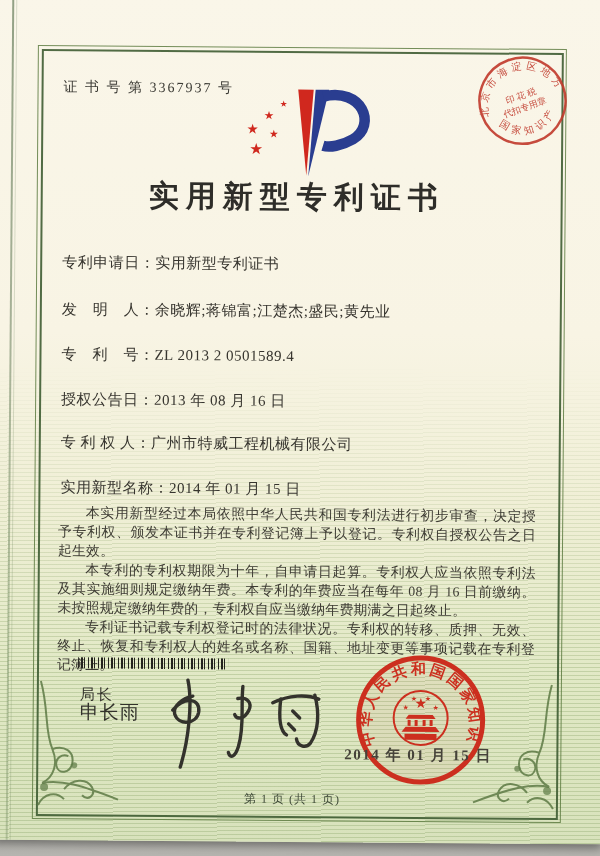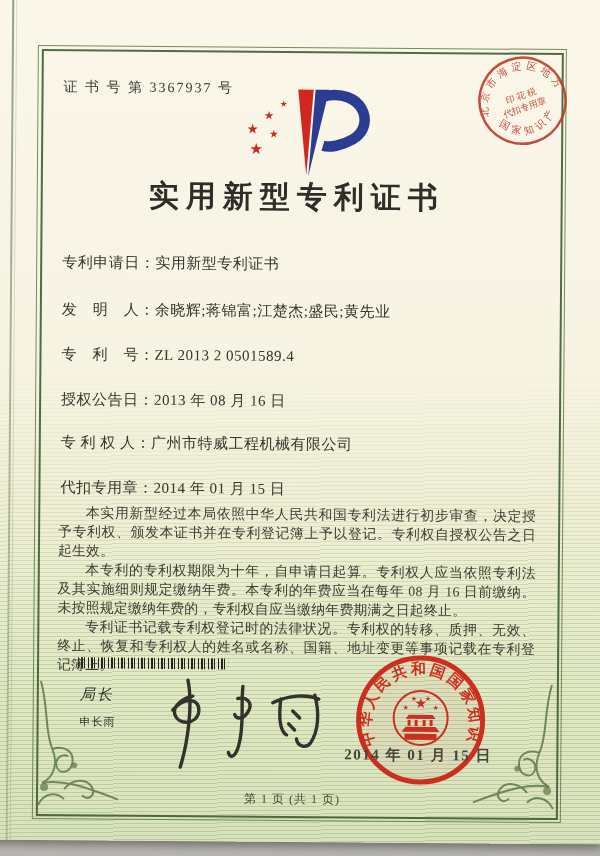--- a/index.html
+++ b/index.html
@@ -30,22 +30,22 @@
   .logo{position:absolute;left:233px;top:92px;width:145px;height:98px;}
   .title{position:absolute;left:0;top:184px;width:600px;text-align:center;
     font-size:30px;font-weight:600;letter-spacing:7px;color:#2e2d29;}
   .field{position:absolute;left:66px;font-size:15px;color:#37352f;letter-spacing:.5px;white-space:nowrap;}
   .f0{top:262px}.f1{top:309px}.f2{top:354px}.f3{top:399px}.f4{top:442px}.f5{top:487px}
   .body-text{position:absolute;left:64px;top:512px;width:478px;font-size:13.8px;
     line-height:19px;color:#3d3b33;text-align:justify;letter-spacing:.3px;}
   .body-text p{margin:0;text-indent:2em;}
   .barcode{position:absolute;left:85px;top:666px;width:150px;height:11px;
     background:repeating-linear-gradient(90deg,#24231e 0 1px,transparent 1px 3px,#24231e 3px 5px,transparent 5px 6px,#24231e 6px 7px,transparent 7px 10px);}
-  .signer-title{position:absolute;left:87px;top:694px;font-size:15px;color:#32312b;letter-spacing:2px;font-style:italic;}
-  .signer-name{position:absolute;left:87px;top:723px;font-size:11px;color:#32312b;letter-spacing:1px;}
+  .signer-title{position:absolute;left:87px;top:694px;font-size:15px;color:#32312b;letter-spacing:2px;}
+  .signer-name{position:absolute;left:87px;top:708px;font-size:19px;color:#32312b;letter-spacing:1px;}
   .signature{position:absolute;left:150px;top:676px;width:205px;height:108px;}
   .seal{position:absolute;left:360px;top:658px;width:136px;height:136px;}
   .seal-date{position:absolute;left:352px;top:752px;font-size:15px;color:#46433a;
     letter-spacing:1.5px;z-index:6;font-weight:600;}
   .tax-stamp{position:absolute;left:477px;top:58px;width:96px;height:96px;}
   .footer{position:absolute;left:0;top:798px;width:600px;text-align:center;
     font-size:12px;color:#3f4a38;letter-spacing:1px;}
   .flourish{position:absolute;top:688px;width:90px;height:132px;z-index:3;}
   .flourish.left{left:42px;}
   .flourish.right{left:475px;transform:scaleX(-1);}
@@ -114,21 +114,21 @@
     </g>
   </svg>
 
   <div class="title">实用新型专利证书</div>
 
   <div class="field f0"><span>专利申请日：</span><span>实用新型专利证书</span></div>
   <div class="field f1"><span>发　明　人：</span><span>余晓辉;蒋锦富;江楚杰;盛民;黄先业</span></div>
   <div class="field f2"><span>专　利　号：</span><span>ZL 2013 2 0501589.4</span></div>
   <div class="field f3"><span>授权公告日：</span><span>2013 年 08 月 16 日</span></div>
   <div class="field f4"><span>专 利 权 人：</span><span>广州市特威工程机械有限公司</span></div>
-  <div class="field f5"><span>代扣专用章：</span><span>2014 年 01 月 15 日</span></div>
+  <div class="field f5"><span>实用新型名称：</span><span>2014 年 01 月 15 日</span></div>
 
   <div class="body-text">
     <p>本实用新型经过本局依照中华人民共和国专利法进行初步审查，决定授予专利权、颁发本证书并在专利登记簿上予以登记。专利权自授权公告之日起生效。</p>
     <p>本专利的专利权期限为十年，自申请日起算。专利权人应当依照专利法及其实施细则规定缴纳年费。本专利的年费应当在每年 08 月 16 日前缴纳。未按照规定缴纳年费的，专利权自应当缴纳年费期满之日起终止。</p>
     <p>专利证书记载专利权登记时的法律状况。专利权的转移、质押、无效、终止、恢复和专利权人的姓名或名称、国籍、地址变更等事项记载在专利登记簿上。</p>
   </div>
 
   <div class="barcode"></div>
   <div class="signer-title">局长</div>
   <div class="signer-name">申长雨</div>

